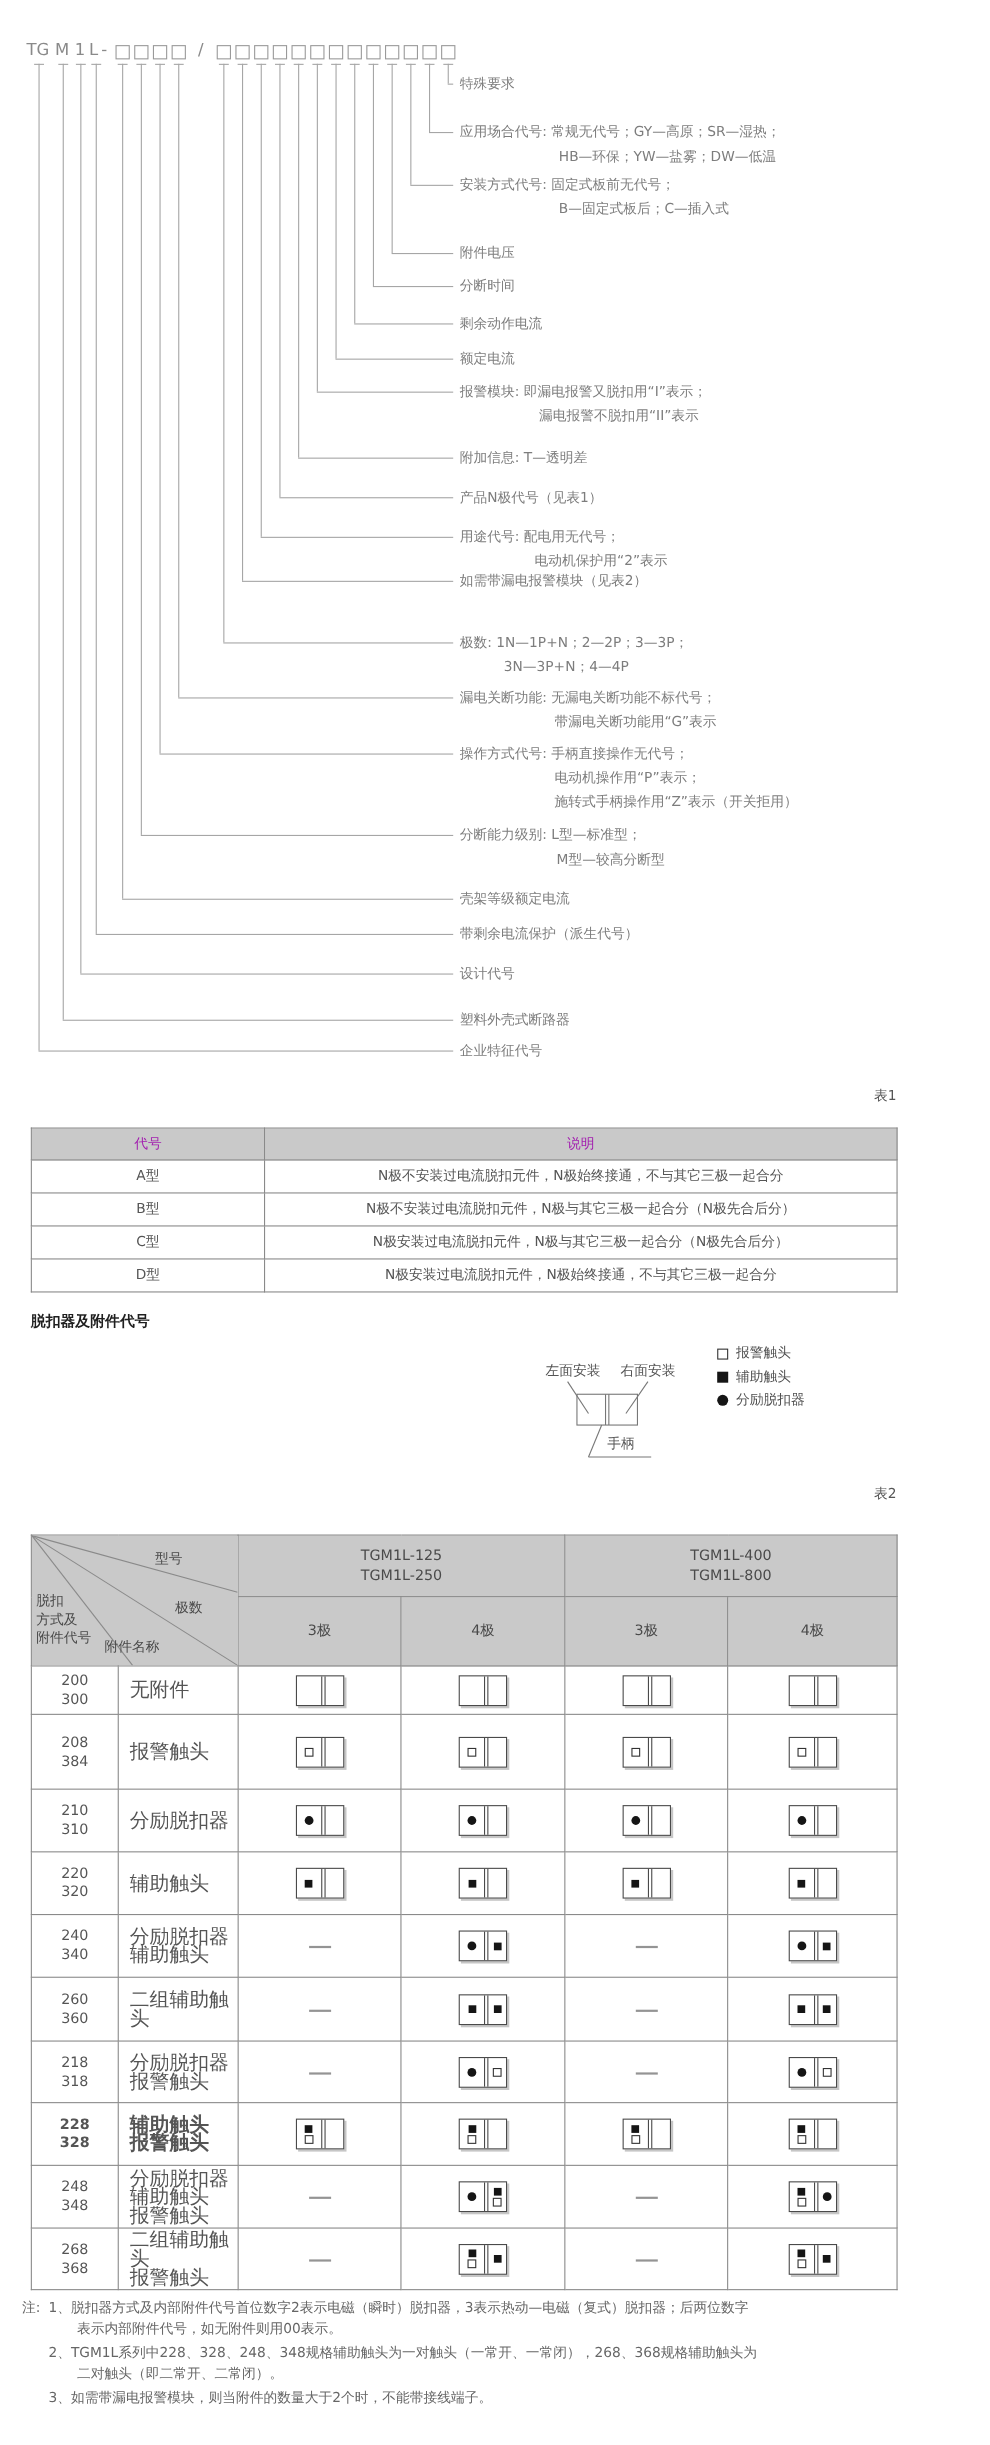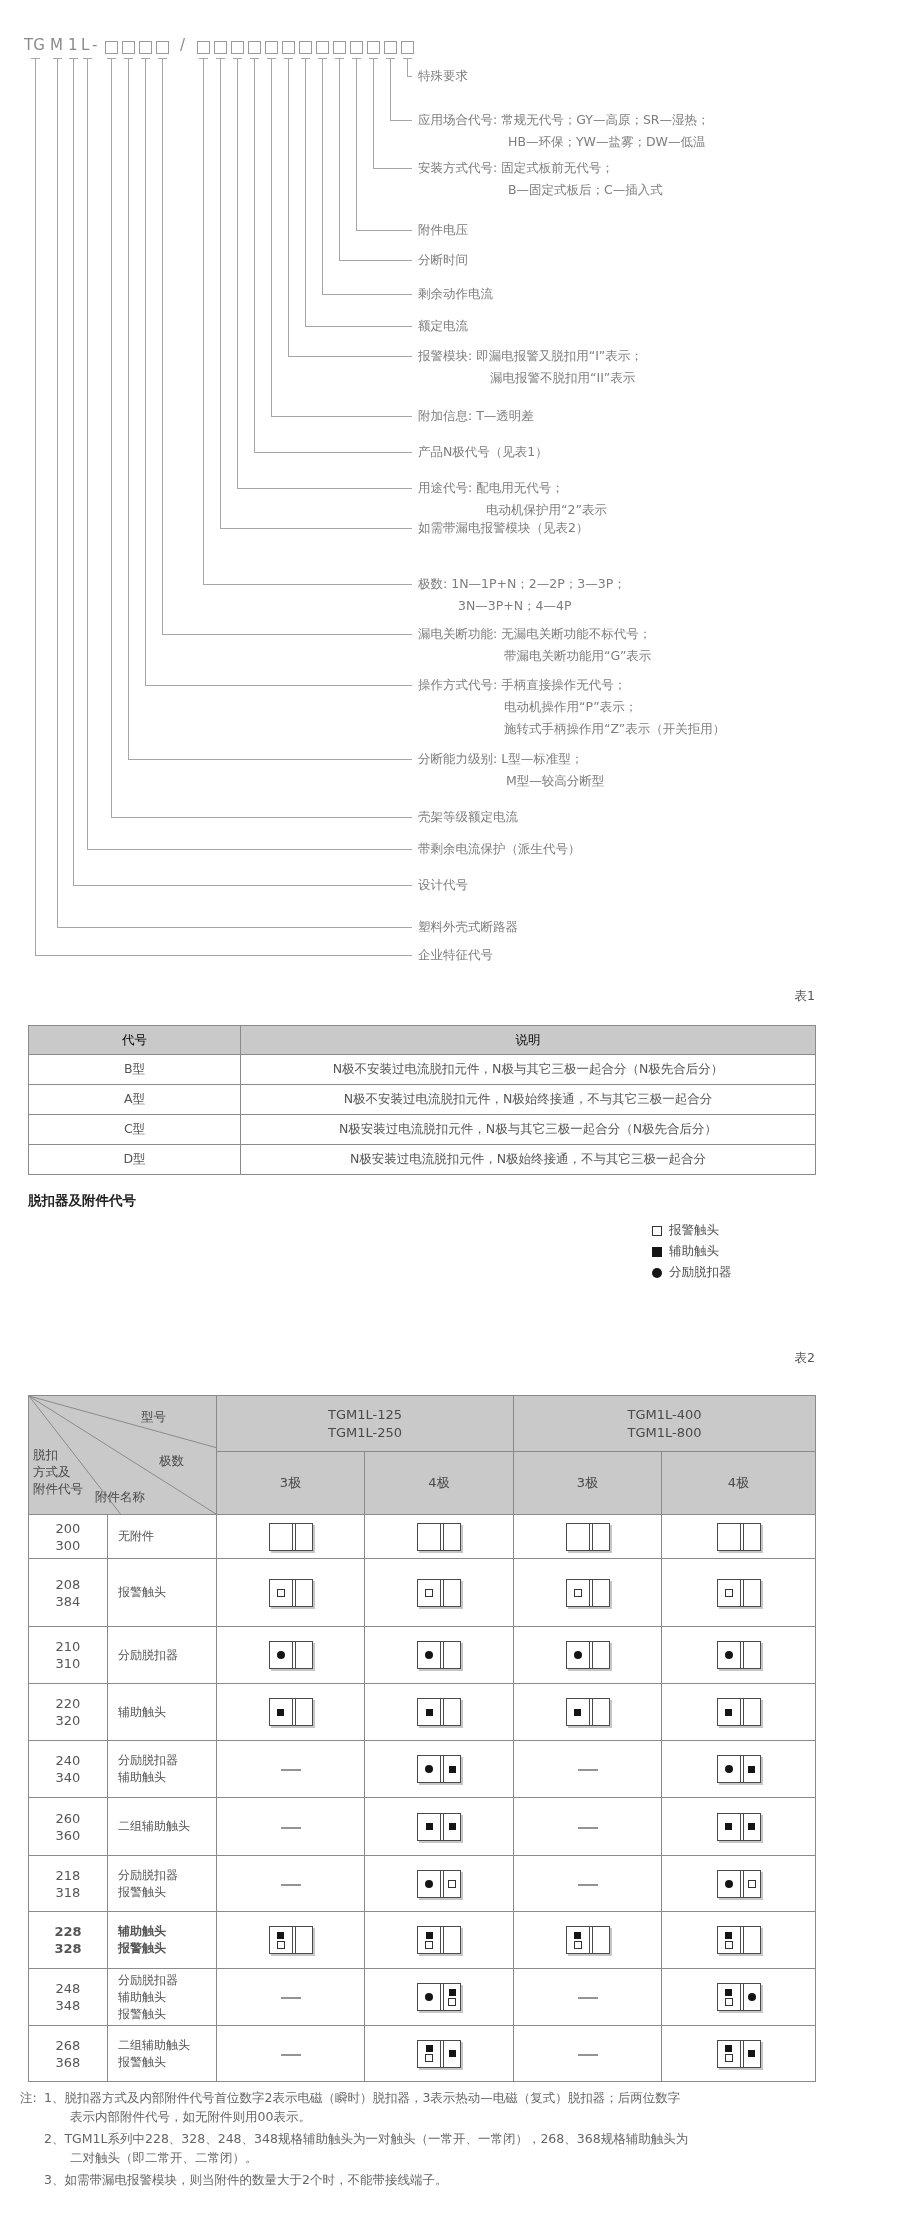--- a/index.html
+++ b/index.html
@@ -11,21 +11,21 @@
   .codebox{position:absolute;width:11px;height:11px;border:1.5px solid #9a9a9a;background:#fff;}
   .vline{position:absolute;width:1px;background:#a6a6a6;}
   .hline{position:absolute;height:1px;background:#a6a6a6;}
   .dlabel{position:absolute;font-size:12.5px;color:#7d7d7d;white-space:nowrap;line-height:16px;}
   
   .tbl-label{position:absolute;font-size:12.5px;color:#555;}
   table{border-collapse:collapse;table-layout:fixed;}
   #table1{position:absolute;left:28px;top:1025px;width:787px;border:1.5px solid #777;}
   #table1 th,#table1 td{border:1px solid #8a8a8a;font-size:12.5px;color:#555;
        text-align:center;font-weight:normal;padding:0;}
-  #table1 thead th{background:#c9c9c9;height:28px;color:#000000;}
+  #table1 thead th{background:#c9c9c9;height:28px;color:#a21caf;}
   #table1 tbody td{height:29px;}
   #tripper-heading{position:absolute;left:28px;top:1192px;font-size:13.5px;font-weight:bold;color:#1f1f1f;}
   
   #tripper-diagram{position:absolute;left:488px;top:1228px;width:210px;height:105px;}
   #tripper-diagram .dg-label{position:absolute;font-size:12.5px;color:#555;white-space:nowrap;}
   #tripper-legend{position:absolute;left:652px;top:1222px;width:160px;height:70px;}
   .leg-row{position:absolute;left:0;display:flex;align-items:center;gap:7px;
        font-size:12.5px;color:#4f4f4f;white-space:nowrap;}
   
   .sym{display:inline-block;flex:none;}
@@ -35,21 +35,21 @@
   .leg-row .sym-o{width:10px;height:10px;}
   .leg-row .sym-f{width:10px;height:10px;}
   .leg-row .sym-d{width:10px;height:10px;}
   
   #table2{position:absolute;left:28px;top:1395px;width:787px;border:1.5px solid #666;}
   #table2 td{border:1px solid #8a8a8a;padding:0;text-align:center;color:#555;vertical-align:middle;}
   #table2 .ghead{background:#c9c9c9;font-size:13px;color:#4a4a4a;line-height:18px;}
   #table2 td.corner{background:#c9c9c9;position:relative;padding:0;vertical-align:top;}
   .corner-label{position:absolute;font-size:12.5px;color:#4a4a4a;line-height:17px;white-space:nowrap;}
   .codecell{font-size:13px;line-height:17px;}
-  .namecell{text-align:left !important;padding-left:10px !important;font-size:12px;line-height:17px;}
+  .namecell{text-align:left !important;padding-left:10px !important;font-size:18px;line-height:17px;}
   .figbox{position:relative;display:inline-block;width:42px;height:26px;border:1px solid #4a4a4a;
        background:#fff;box-shadow:2px 2px 0 #c6c6c6;vertical-align:middle;}
   .fig-d1,.fig-d2{position:absolute;top:0;bottom:0;width:1px;background:#4a4a4a;}
   .fig-d1{left:22px;} .fig-d2{left:25px;}
   .fig-comp{position:absolute;top:0;bottom:0;display:flex;flex-direction:column;
        align-items:center;justify-content:center;gap:2px;}
   .fig-l{left:0;width:22px;} .fig-r{left:26px;right:0;}
   .dash{display:inline-block;width:20px;height:2px;background:#949494;vertical-align:middle;}
   
   #notes{position:absolute;left:20px;top:2088px;width:810px;font-size:12.5px;color:#666;line-height:19px;}
@@ -189,40 +189,54 @@
         <col style="width:575px">
       </colgroup>
     <thead>
       <tr>
         <th>代号</th>
         <th>说明</th>
       </tr>
     </thead>
     <tbody id="t1body">
         <tr>
+          <td>A型</td>
+          <td>N极不安装过电流脱扣元件，N极始终接通，不与其它三极一起合分</td>
+        </tr>
+        <tr>
           <td>B型</td>
           <td>N极不安装过电流脱扣元件，N极与其它三极一起合分（N极先合后分）</td>
-        </tr>
-        <tr>
-          <td>A型</td>
-          <td>N极不安装过电流脱扣元件，N极始终接通，不与其它三极一起合分</td>
         </tr>
         <tr>
           <td>C型</td>
           <td>N极安装过电流脱扣元件，N极与其它三极一起合分（N极先合后分）</td>
         </tr>
         <tr>
           <td>D型</td>
           <td>N极安装过电流脱扣元件，N极始终接通，不与其它三极一起合分</td>
         </tr>
       </tbody>
   </table>
 
   <div id="tripper-heading">脱扣器及附件代号</div>
 
+  <div id="tripper-diagram">
+    <svg width="210" height="105" style="position:absolute;left:0;top:0;">
+      <rect x="36.5" y="39.5" width="55" height="28" fill="#ffffff" stroke="#777777" stroke-width="1"></rect>
+      <line x1="62.5" y1="39.5" x2="62.5" y2="67.5" stroke="#777777" stroke-width="1"></line>
+      <line x1="65.5" y1="39.5" x2="65.5" y2="67.5" stroke="#777777" stroke-width="1"></line>
+      <line x1="28" y1="28" x2="47" y2="57" stroke="#777777" stroke-width="1"></line>
+      <line x1="101" y1="28" x2="81" y2="57" stroke="#777777" stroke-width="1"></line>
+      <line x1="59" y1="67.5" x2="47" y2="96.5" stroke="#777777" stroke-width="1"></line>
+      <line x1="47" y1="96.5" x2="104" y2="96.5" stroke="#777777" stroke-width="1"></line>
+    </svg>
+    <div class="dg-label" style="left:8px;top:10px;">左面安装</div>
+    <div class="dg-label" style="left:76px;top:10px;">右面安装</div>
+    <div class="dg-label" style="left:64px;top:76px;">手柄</div>
+  </div>
   <div id="tripper-legend">
       <div class="leg-row" style="top: 0px;">
         <span class="sym sym-o"></span>
         <span>报警触头</span>
       </div>
       <div class="leg-row" style="top: 21px;">
         <span class="sym sym-f"></span>
         <span>辅助触头</span>
       </div>
       <div class="leg-row" style="top: 42px;">

